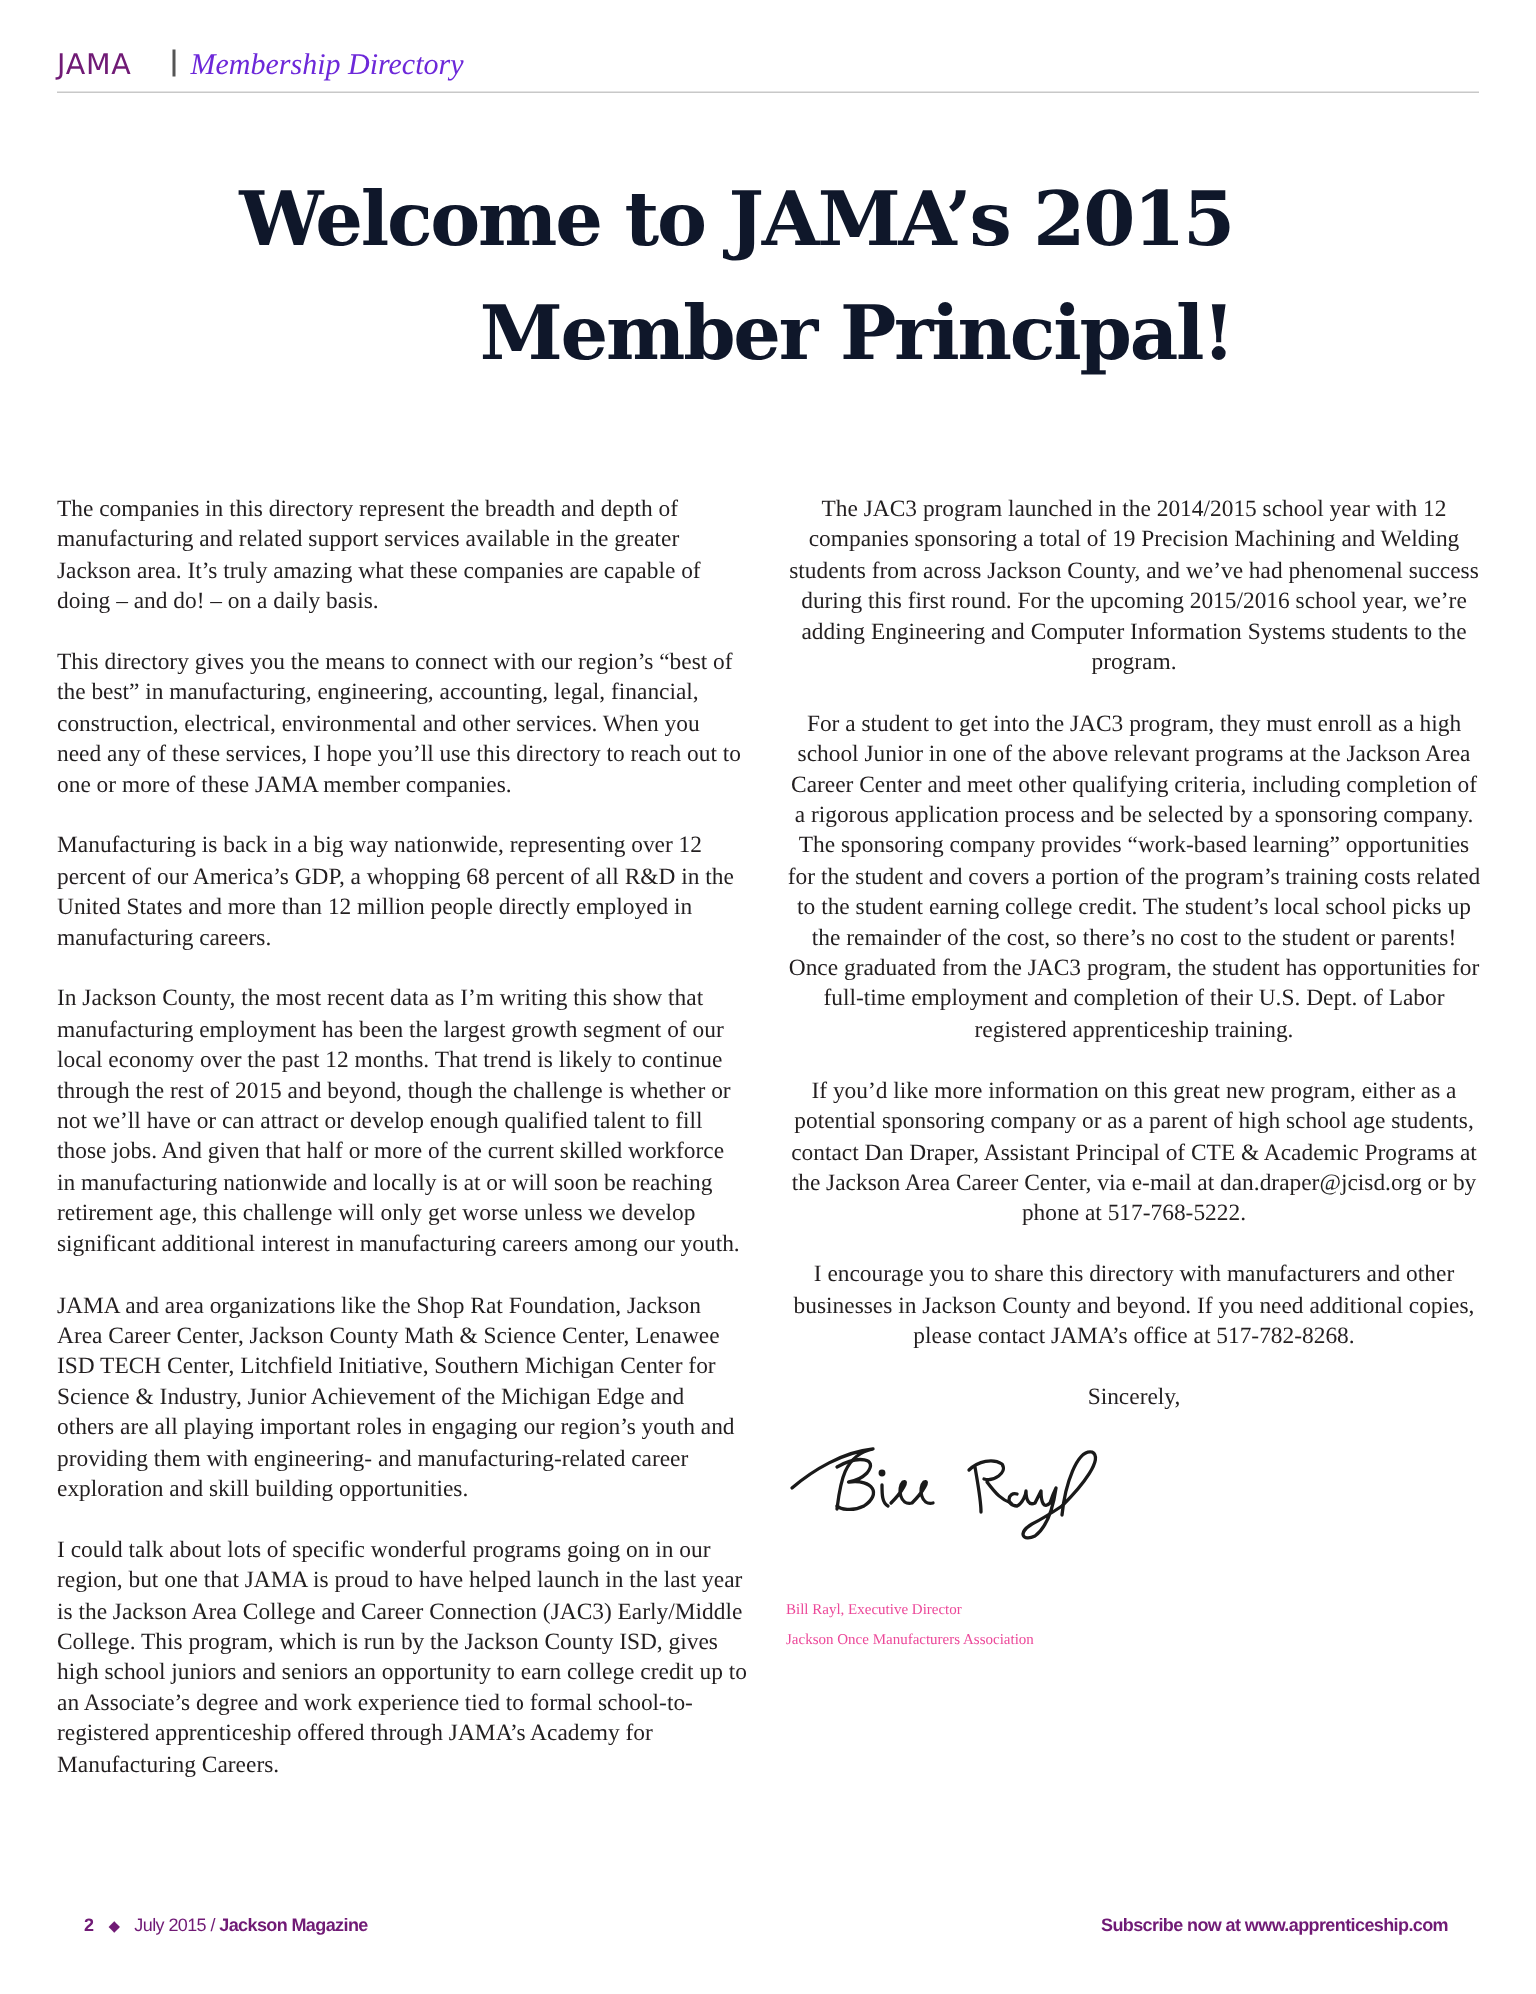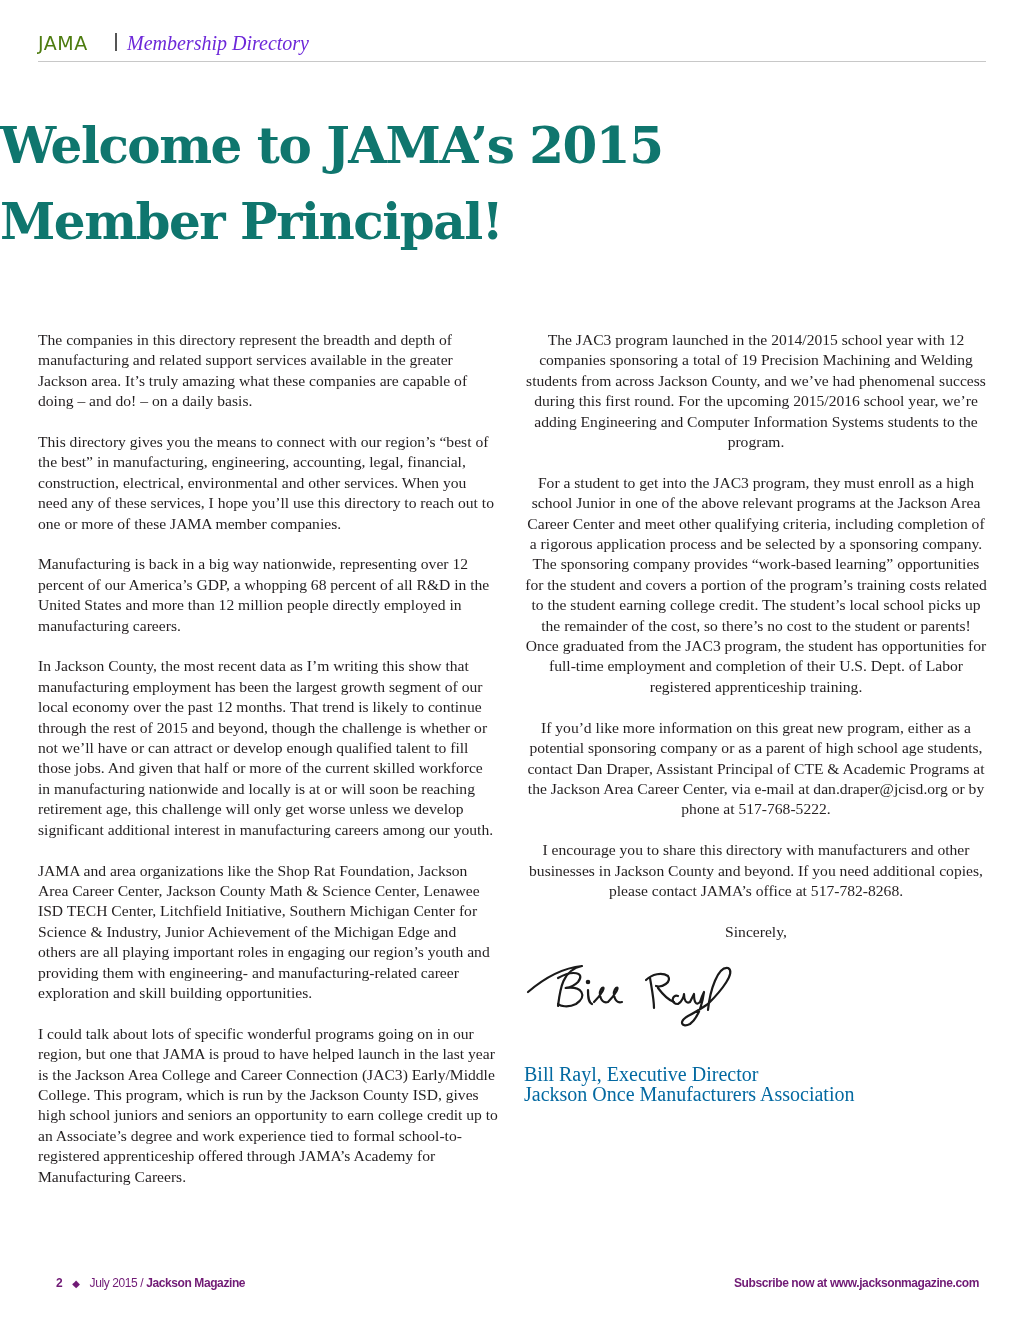--- a/index.html
+++ b/index.html
@@ -1,27 +1,27 @@
 <!DOCTYPE html>
 <html><head>
   <meta charset="utf-8">
   <style>
     html, body { margin: 0; padding: 0; background: #ffffff; }
     body { width: 1024px; height: 1329px; position: relative; overflow: hidden; color: #231f20; }
     .header { position: absolute; left: 38px; top: 30px; width: 948px; height: 31px; border-bottom: 1.5px solid #c8c8c8; }
-    .header .brand { position: absolute; left: 0; top: 2px; font-family: "DejaVu Sans", sans-serif; font-size: 19px; color: #4d7c0f; letter-spacing: 0.5px; }
+    .header .brand { position: absolute; left: 0; top: 2px; font-family: "DejaVu Sans", sans-serif; font-size: 19px; color: #701a75; letter-spacing: 0.5px; }
     .header .sep { position: absolute; left: 77px; top: 3px; width: 1.5px; height: 18px; background: #555; }
     .header .section { position: absolute; left: 89px; top: 2px; font-family: "Liberation Serif", serif; font-style: italic; font-size: 20px; color: #6d28d9; }
-    .title { position: absolute; left: 0; top: 108px; width: 822px; text-align: left; font-family: "DejaVu Serif", serif; font-weight: bold; color: #0f766e; font-size: 50px; line-height: 76px; letter-spacing: -1.5px; }
+    .title { position: absolute; left: 0; top: 108px; width: 822px; text-align: right; font-family: "DejaVu Serif", serif; font-weight: bold; color: #0f172a; font-size: 50px; line-height: 76px; letter-spacing: -1.5px; }
     .col { position: absolute; top: 290px; width: 460px; font-family: "Liberation Serif", serif; font-size: 15.6px; line-height: 20.4px; color: #231f20; margin-top: 40px; }
     .col.left { left: 38px; }
     .col.right { left: 524px; width: 464px; text-align: center; }
     .col p { margin: 0 0 20.4px 0; }
     .signature { position: absolute; left: 522px; top: 950px; width: 230px; height: 80px; }
-    .sig-block { position: absolute; left: 524px; top: 1064px; font-family: "Liberation Serif", serif; font-size: 20px; line-height: 20.4px; color: #0369a1; }
+    .sig-block { position: absolute; left: 524px; top: 1064px; font-family: "Liberation Serif", serif; font-size: 10px; line-height: 20.4px; color: #ec4899; }
     .footer { position: absolute; top: 1276px; font-family: "Liberation Sans", sans-serif; font-size: 12px; color: #701a75; letter-spacing: -0.4px; }
     .footer.left { left: 56px; }
     .footer.right { left: 734px; }
     .footer .pgnum { font-weight: bold; margin-right: 10px; }
     .footer .diamond { font-size: 10px; margin-right: 10px; }
     .footer .mag { font-weight: bold; }
   </style>
 </head>
 <body>
 
@@ -74,14 +74,14 @@
 <div class="sig-block">
   <div>Bill Rayl, Executive Director</div>
   <div>Jackson Once Manufacturers Association</div>
 </div>
 
 <div class="footer left">
   <span class="pgnum">2</span><span class="diamond">◆</span><span>July 2015 / </span><span class="mag">Jackson Magazine</span>
 </div>
 
 <div class="footer right">
-  <span style="font-weight:bold;">Subscribe now at www.jacksonmagazine.com</span>
+  <span style="font-weight:bold;">Subscribe now at www.apprenticeship.com</span>
 </div>
 
 </body></html>

